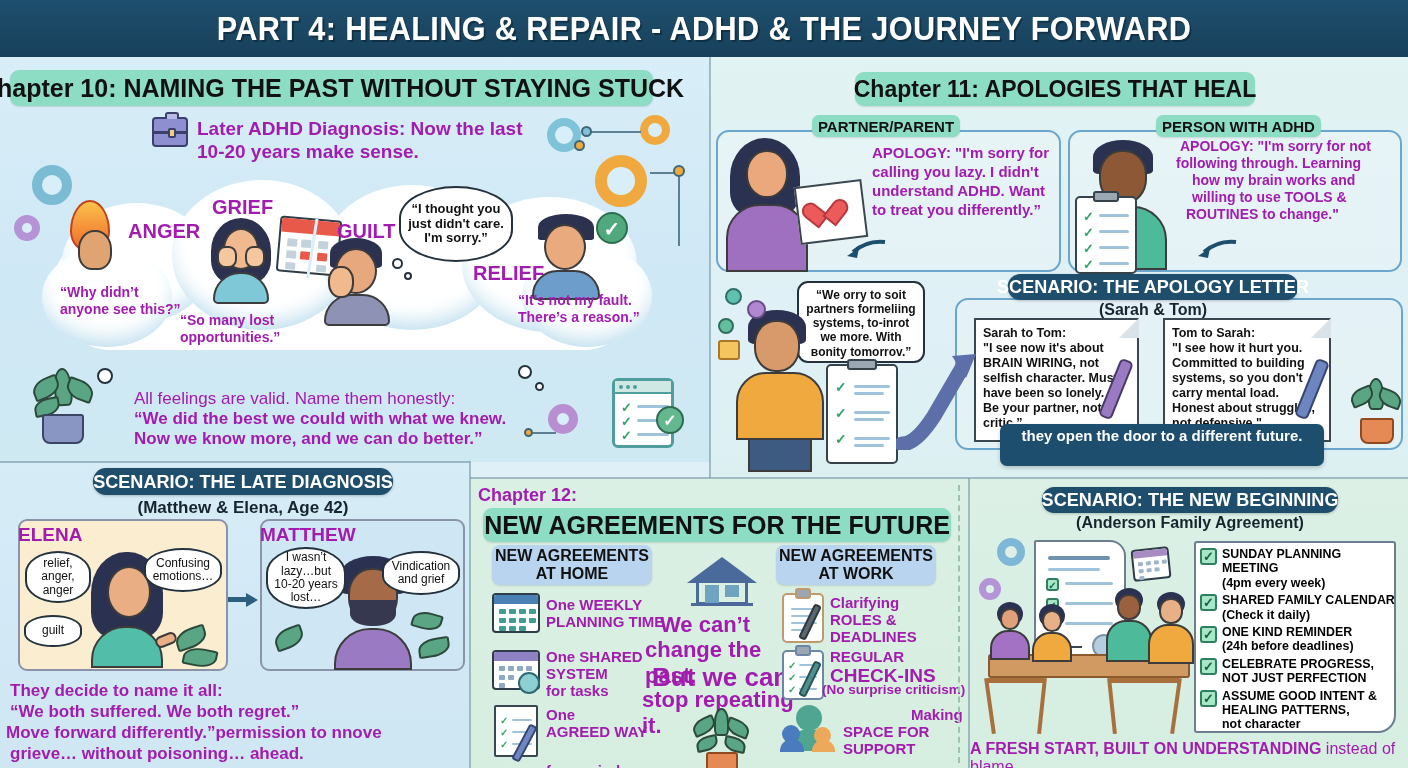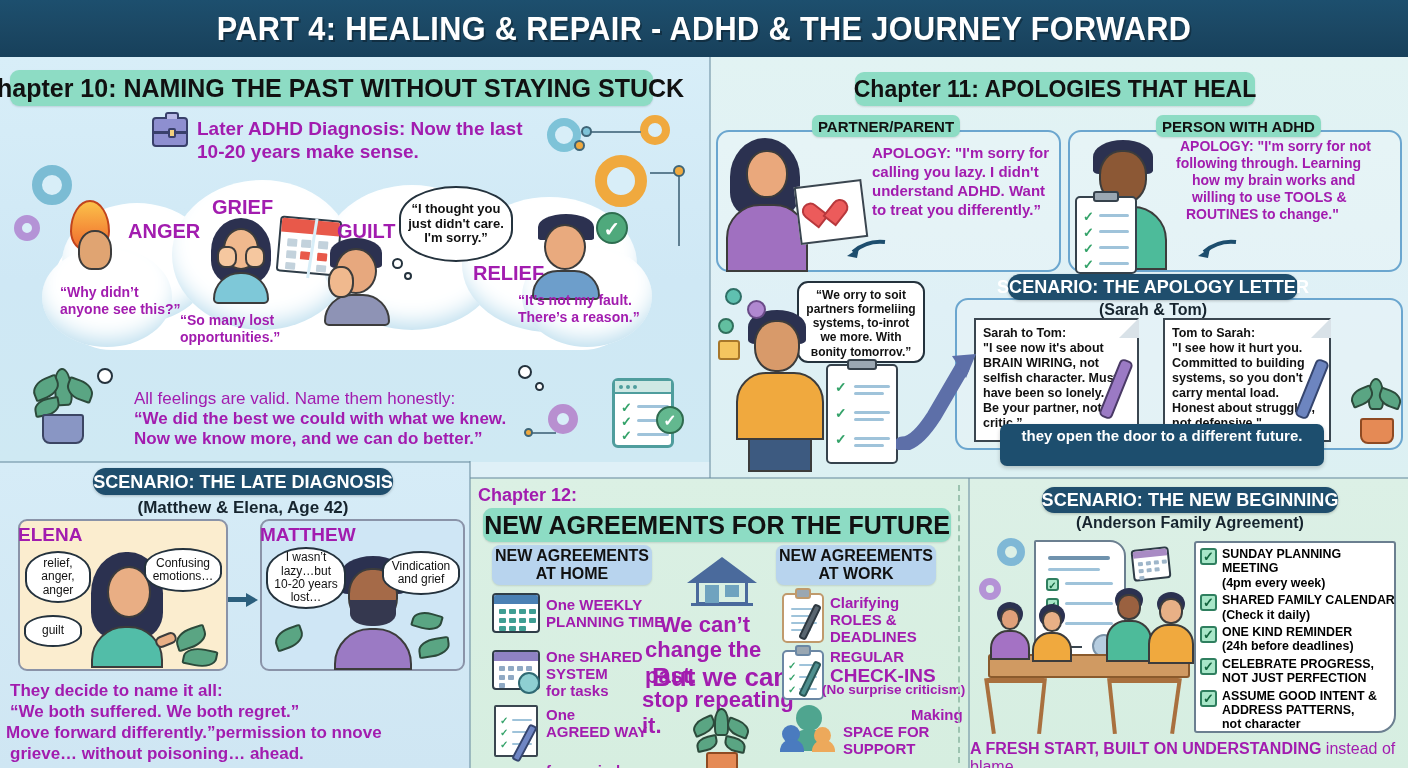--- a/index.html
+++ b/index.html
@@ -656,21 +656,21 @@
       <span class="chk" style="width:17px;height:17px;font-size:13px;line-height:14px;flex:none;margin-top:1px;">✓</span>
       <span style="font-size:12.4px;line-height:1.16;">
         <b>CELEBRATE PROGRESS,</b><br>
         <b>NOT JUST PERFECTION</b>
       </span>
     </div>
     <div style="display:flex;gap:5px;">
       <span class="chk" style="width:17px;height:17px;font-size:13px;line-height:14px;flex:none;margin-top:1px;">✓</span>
       <span style="font-size:12.4px;line-height:1.16;">
         <b>ASSUME GOOD INTENT &amp;</b><br>
-        <b>ADDRESS PATTERNS,</b><br>
+        <b>HEALING PATTERNS,</b><br>
         <b>not character</b>
       </span>
     </div>
   </div>
 
   <div class="tx ctr" style="left:970px;top:740px;width:436px;font-size:16px;">
     <b>A FRESH START, BUILT ON UNDERSTANDING</b><span> instead of blame.</span>
   </div>
 
 </div>

